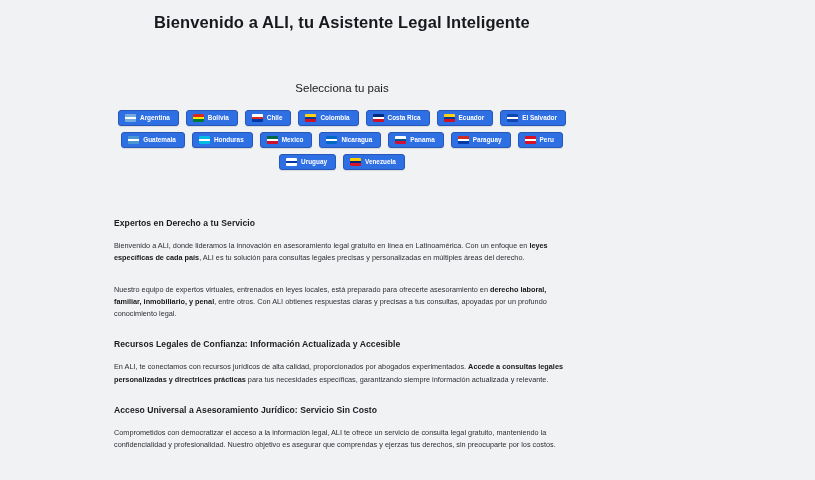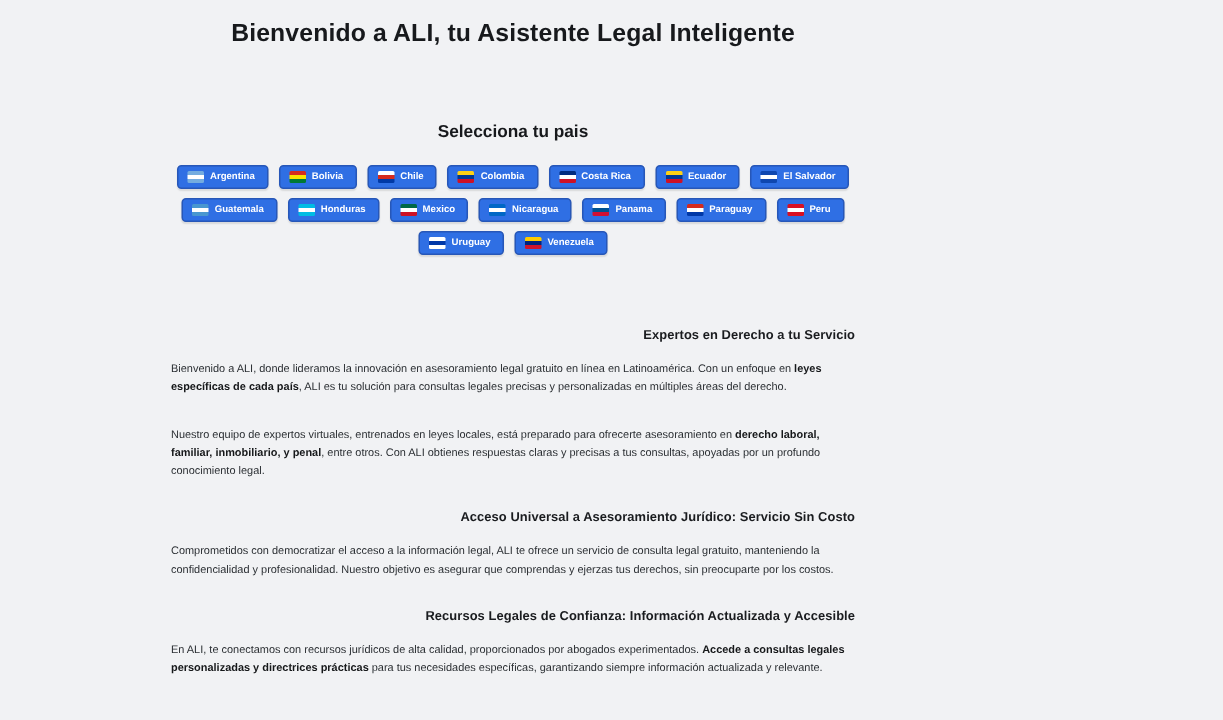--- a/index.html
+++ b/index.html
@@ -34,21 +34,21 @@
     padding-top: 13px;
   }
 
   
   .country-section {
     margin-top: 50px;
   }
   .section-title {
     text-align: center;
     font-size: 11.5px;
-    font-weight: bold;
+    font-weight: normal;
     color: #17191c;
     margin: 0 0 16px 0;
   }
   .country-rows {
     width: 430px;
     margin: 0 auto;
   }
   .country-row {
     display: flex;
     justify-content: center;
@@ -85,21 +85,21 @@
   }
   .country-btn .label { position: relative; top: 0.3px; }
 
   
   .content {
     width: 456px;
     margin: 0 auto;
     padding-top: 42px;
   }
   .content h2 {
-    text-align: right;
+    text-align: left;
     font-size: 8.6px;
     font-weight: bold;
     color: #1a1c1f;
     margin: 0 0 11px 0;
     letter-spacing: 0.05px;
   }
   .content p {
     font-size: 7.3px;
     line-height: 1.68;
     color: #2b2f33;
@@ -197,22 +197,22 @@
 
   <div class="content" id="article-content">
       <div class="block">
         <h2>Expertos en Derecho a tu Servicio</h2>
         <p><span>Bienvenido a ALI, donde lideramos la innovación en asesoramiento legal gratuito en línea en Latinoamérica. Con un enfoque en </span><b>leyes específicas de cada país</b><span>, ALI es tu solución para consultas legales precisas y personalizadas en múltiples áreas del derecho.</span></p>
       </div>
       <div class="block">
         <p><span>Nuestro equipo de expertos virtuales, entrenados en leyes locales, está preparado para ofrecerte asesoramiento en </span><b>derecho laboral, familiar, inmobiliario, y penal</b><span>, entre otros. Con ALI obtienes respuestas claras y precisas a tus consultas, apoyadas por un profundo conocimiento legal.</span></p>
       </div>
       <div class="block">
+        <h2>Recursos Legales de Confianza: Información Actualizada y Accesible</h2>
+        <p><span>En ALI, te conectamos con recursos jurídicos de alta calidad, proporcionados por abogados experimentados. </span><b>Accede a consultas legales personalizadas y directrices prácticas</b><span> para tus necesidades específicas, garantizando siempre información actualizada y relevante.</span></p>
+      </div>
+      <div class="block">
         <h2>Acceso Universal a Asesoramiento Jurídico: Servicio Sin Costo</h2>
         <p><span>Comprometidos con democratizar el acceso a la información legal, ALI te ofrece un servicio de consulta legal gratuito, manteniendo la confidencialidad y profesionalidad. Nuestro objetivo es asegurar que comprendas y ejerzas tus derechos, sin preocuparte por los costos.</span></p>
       </div>
-      <div class="block">
-        <h2>Recursos Legales de Confianza: Información Actualizada y Accesible</h2>
-        <p><span>En ALI, te conectamos con recursos jurídicos de alta calidad, proporcionados por abogados experimentados. </span><b>Accede a consultas legales personalizadas y directrices prácticas</b><span> para tus necesidades específicas, garantizando siempre información actualizada y relevante.</span></p>
-      </div>
     </div>
 
 </div>
 
 </body></html>

